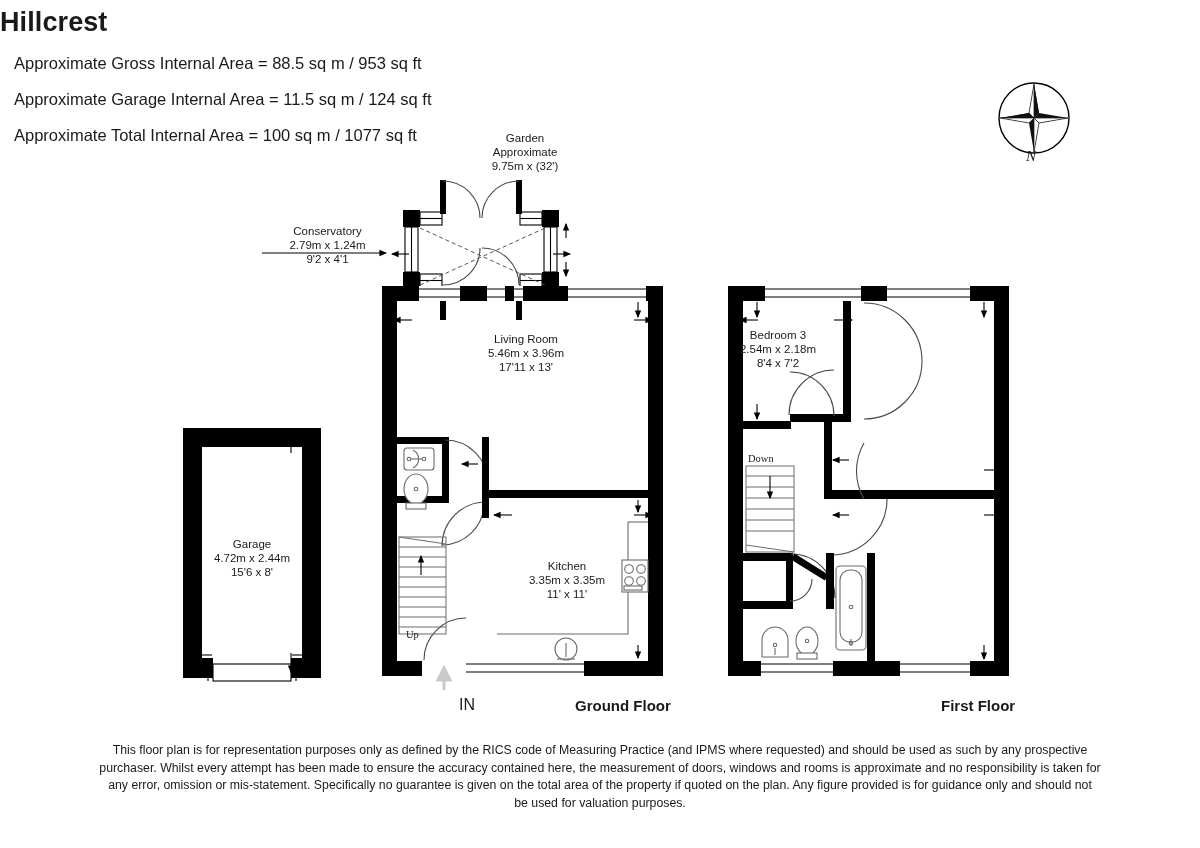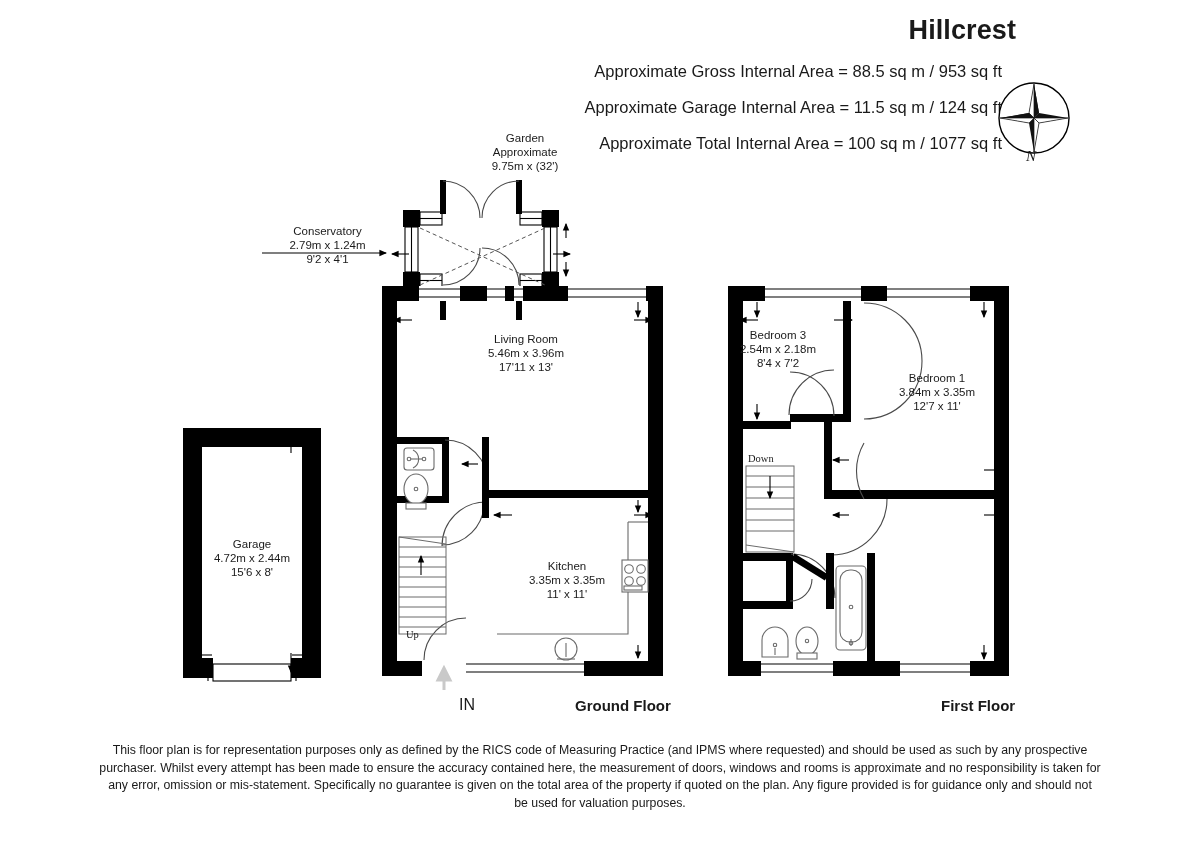--- a/index.html
+++ b/index.html
@@ -19,23 +19,23 @@
     position: absolute;
     left: 0; top: 0;
     width: 1200px;
     height: 848px;
   }
 
   
   .header {
     position: absolute;
     left: 0;
-    top: 14px;
+    top: 6px;
     width: 1016px;
-    text-align: right;
+    text-align: left;
   }
   .title {
     font-size: 27px;
     font-weight: bold;
     letter-spacing: 0.1px;
     line-height: 32px;
     margin: 0;
   }
   .area-line {
     font-size: 16.5px;
@@ -467,25 +467,20 @@
     <span class="dm">4.72m x 2.44m</span>
     <span class="dm">15'6 x 8'</span>
   </div>
 
   <div class="lbl" style="left:704px; top:328px; width:148px;">
     <span class="nm">Bedroom 3</span>
     <span class="dm">2.54m x 2.18m</span>
     <span class="dm">8'4 x 7'2</span>
   </div>
 
-  <div class="lbl" style="left:863px; top:371px; width:148px;">
-    <span class="nm">Bedroom 1</span>
-    <span class="dm">3.84m x 3.35m</span>
-    <span class="dm">12'7 x 11'</span>
-  </div>
 
 
   <div class="small-note" style="left:406px; top:628px;">Up</div>
   <div class="small-note" style="left:748px; top:452px;">Down</div>
 
   <div class="floor-label" style="left:438px; top:696px; font-size:16px; font-weight:normal;margin-left:21px;">IN</div>
 
   <div class="floor-label" style="left:575px; top:697px;">Ground Floor</div>
   <div class="floor-label" style="left:941px; top:697px;">First Floor</div>
 

